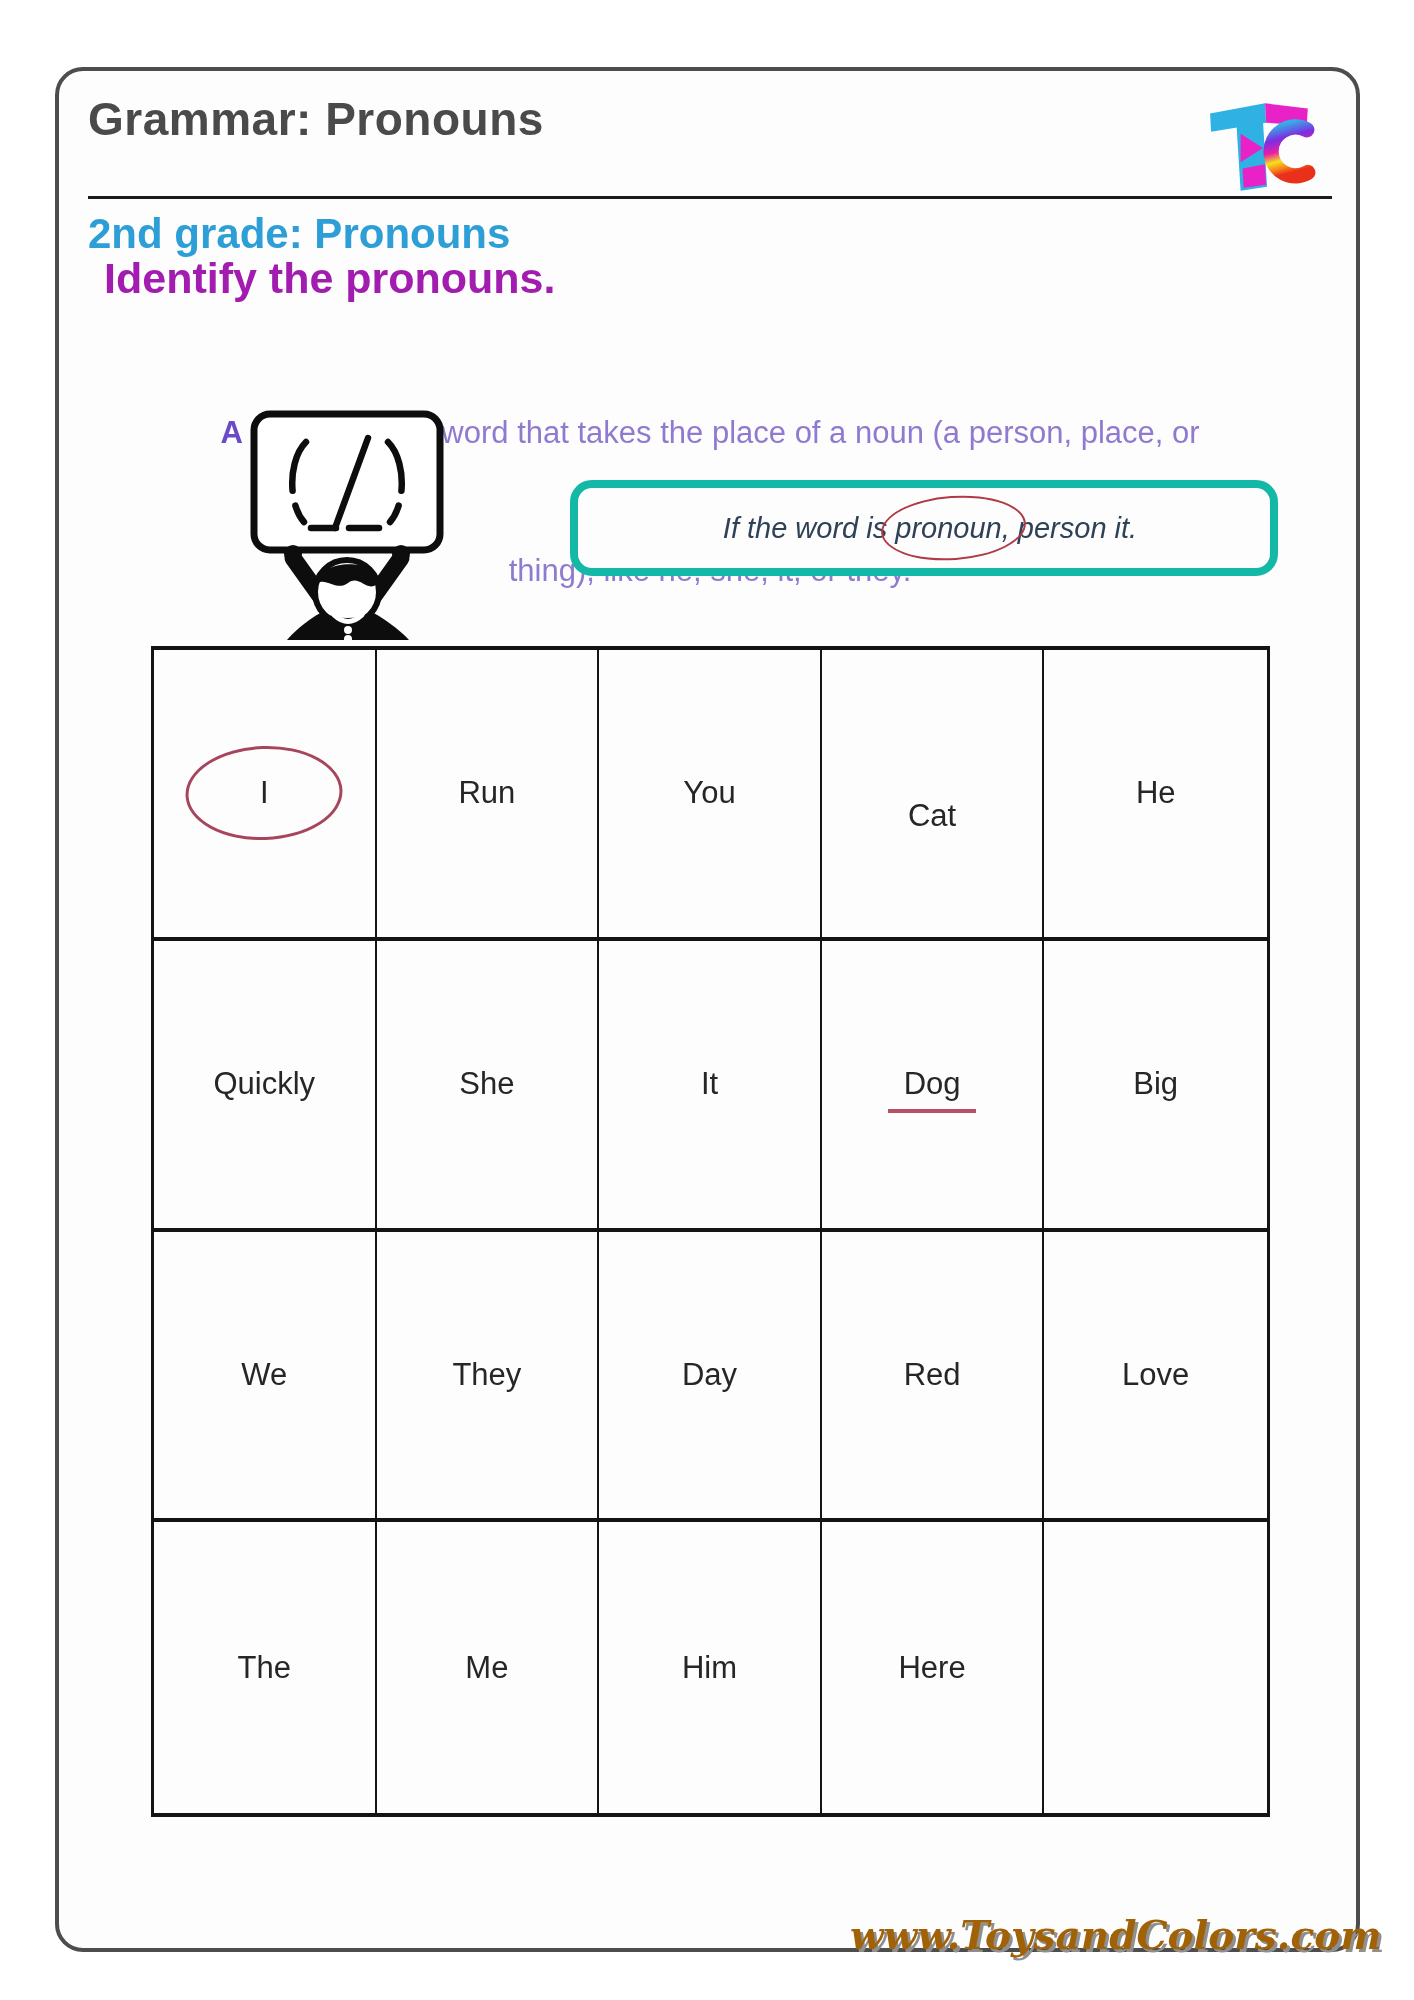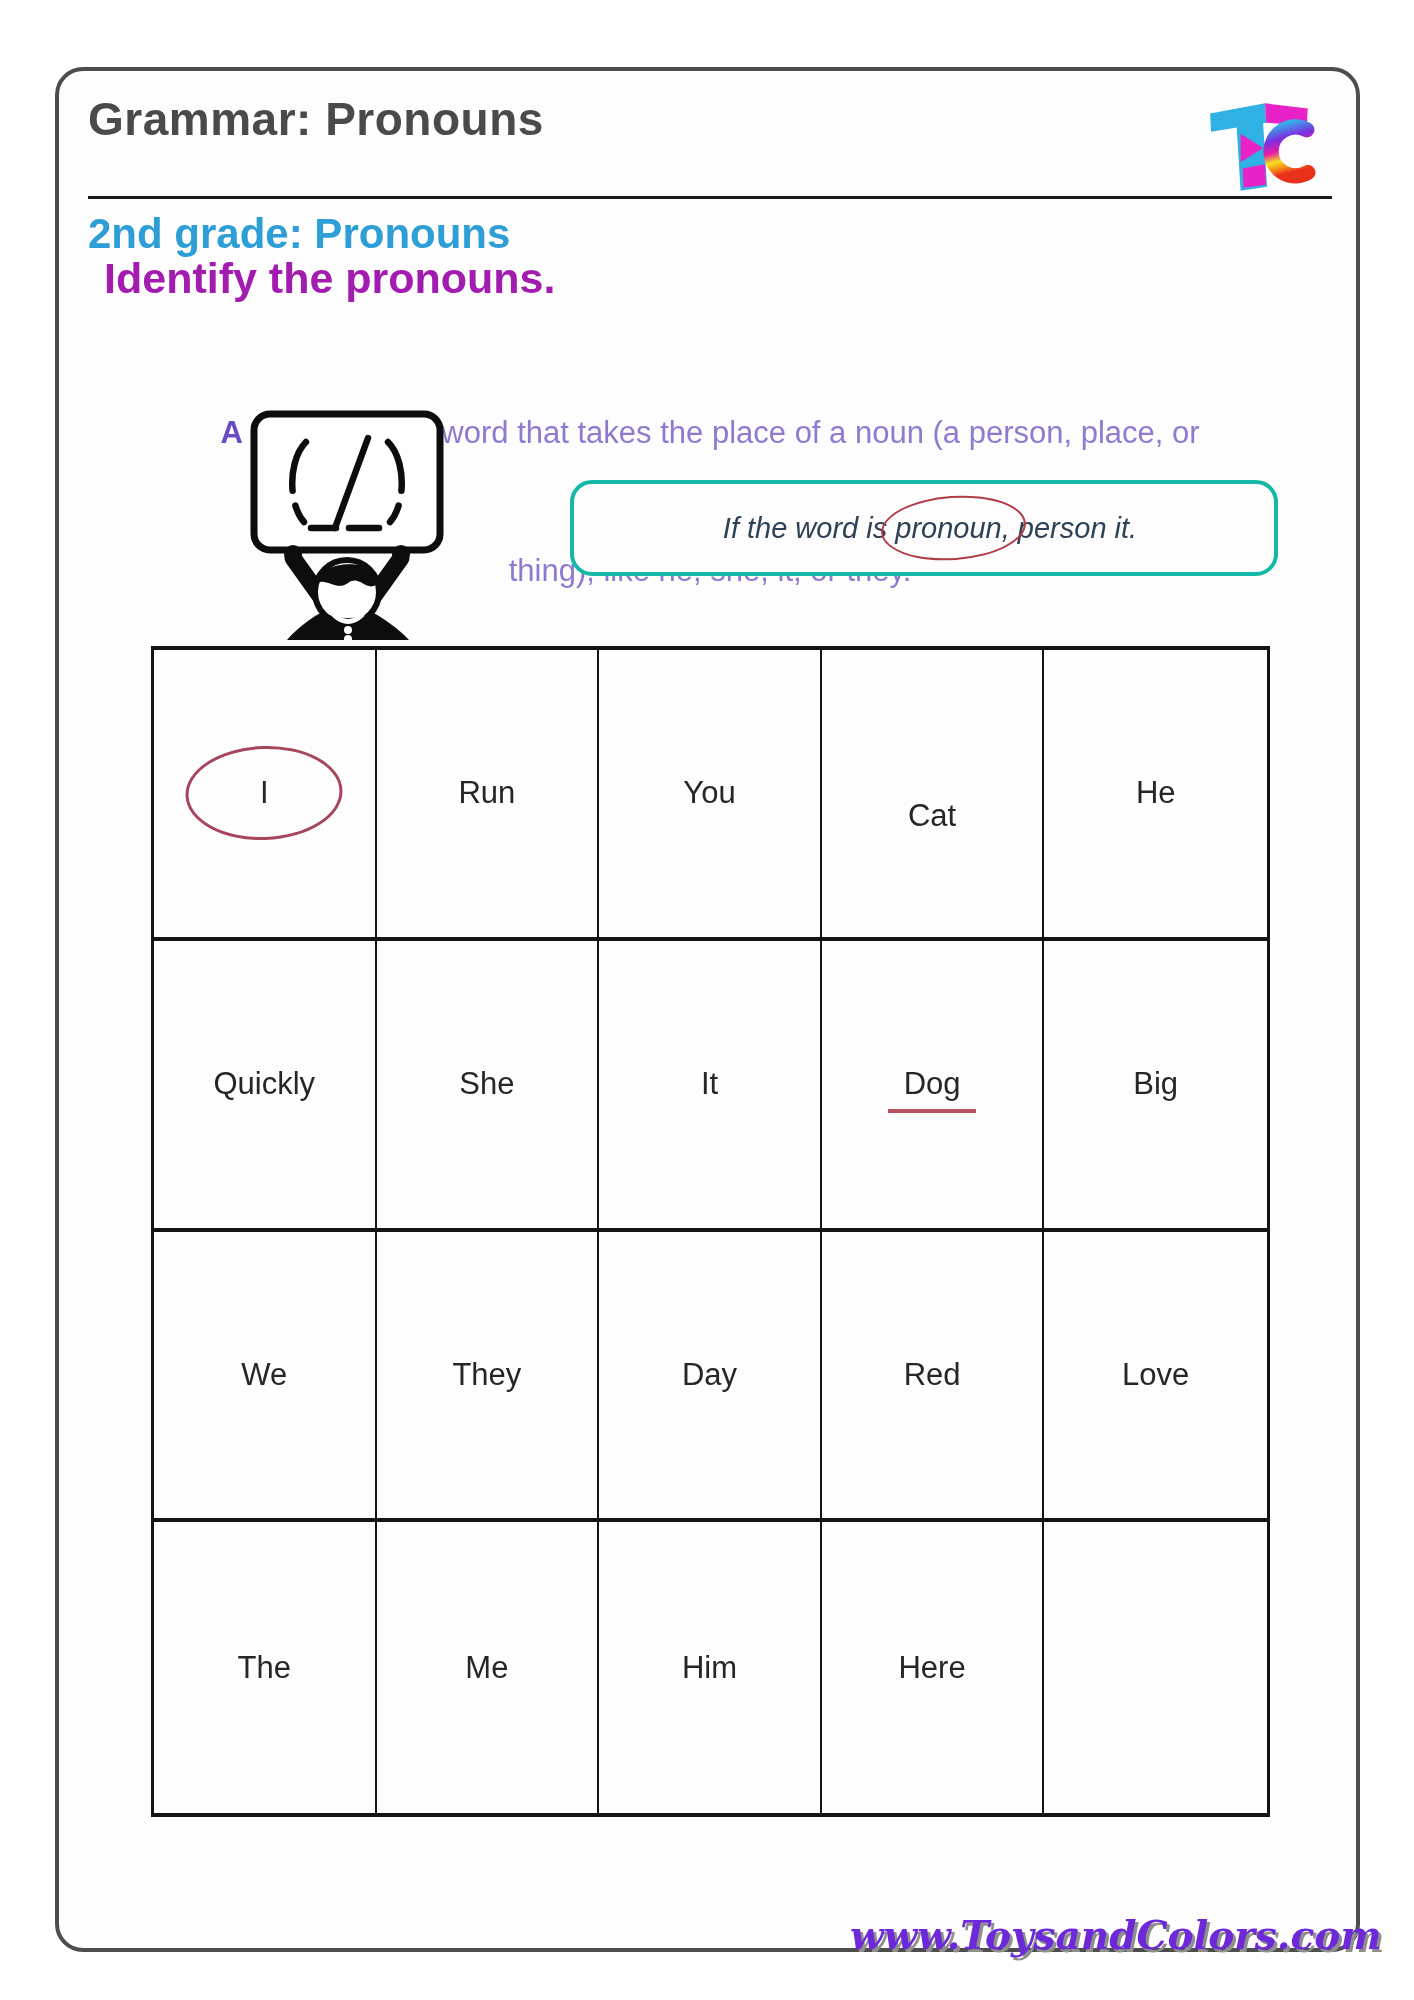--- a/index.html
+++ b/index.html
@@ -70,21 +70,21 @@
   }
   .mascot {
     position: absolute;
     left: 232px; top: 396px;
     width: 228px; height: 232px;
   }
   .callout {
     position: absolute;
     left: 570px; top: 468px;
     width: 708px; height: 96px;
-    border: 4px solid #14b8a6;
+    border: 8px solid #14b8a6;
     border-radius: 22px;
     background: #fdfdfd;
     display: flex;
     align-items: center;
     justify-content: center;
     font-size: 29px;
     font-style: italic;
     color: #2f4156;
     white-space: pre-wrap;
     padding-left: 12px;
@@ -145,21 +145,21 @@
   }
   .footer {
     position: absolute;
     left: 850px; top: 1900px;
     width: 500px;
     text-align: center;
     font-family: "DejaVu Serif", serif;
     font-style: italic;
     font-weight: 700;
     font-size: 39px;
-    color: #6d28d9;
+    color: #a16207;
     text-shadow: 3px 3px 0 #8f8f8f;
     z-index: 5;
   }
 </style>
 </head>
 <body>
 
 <div class="page">
 
   <div class="frame"></div>

